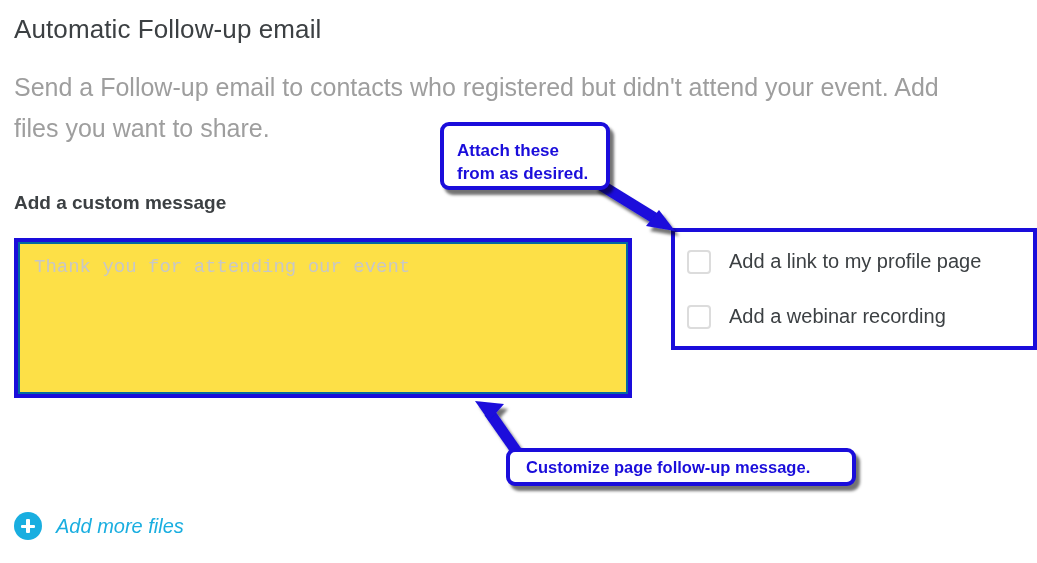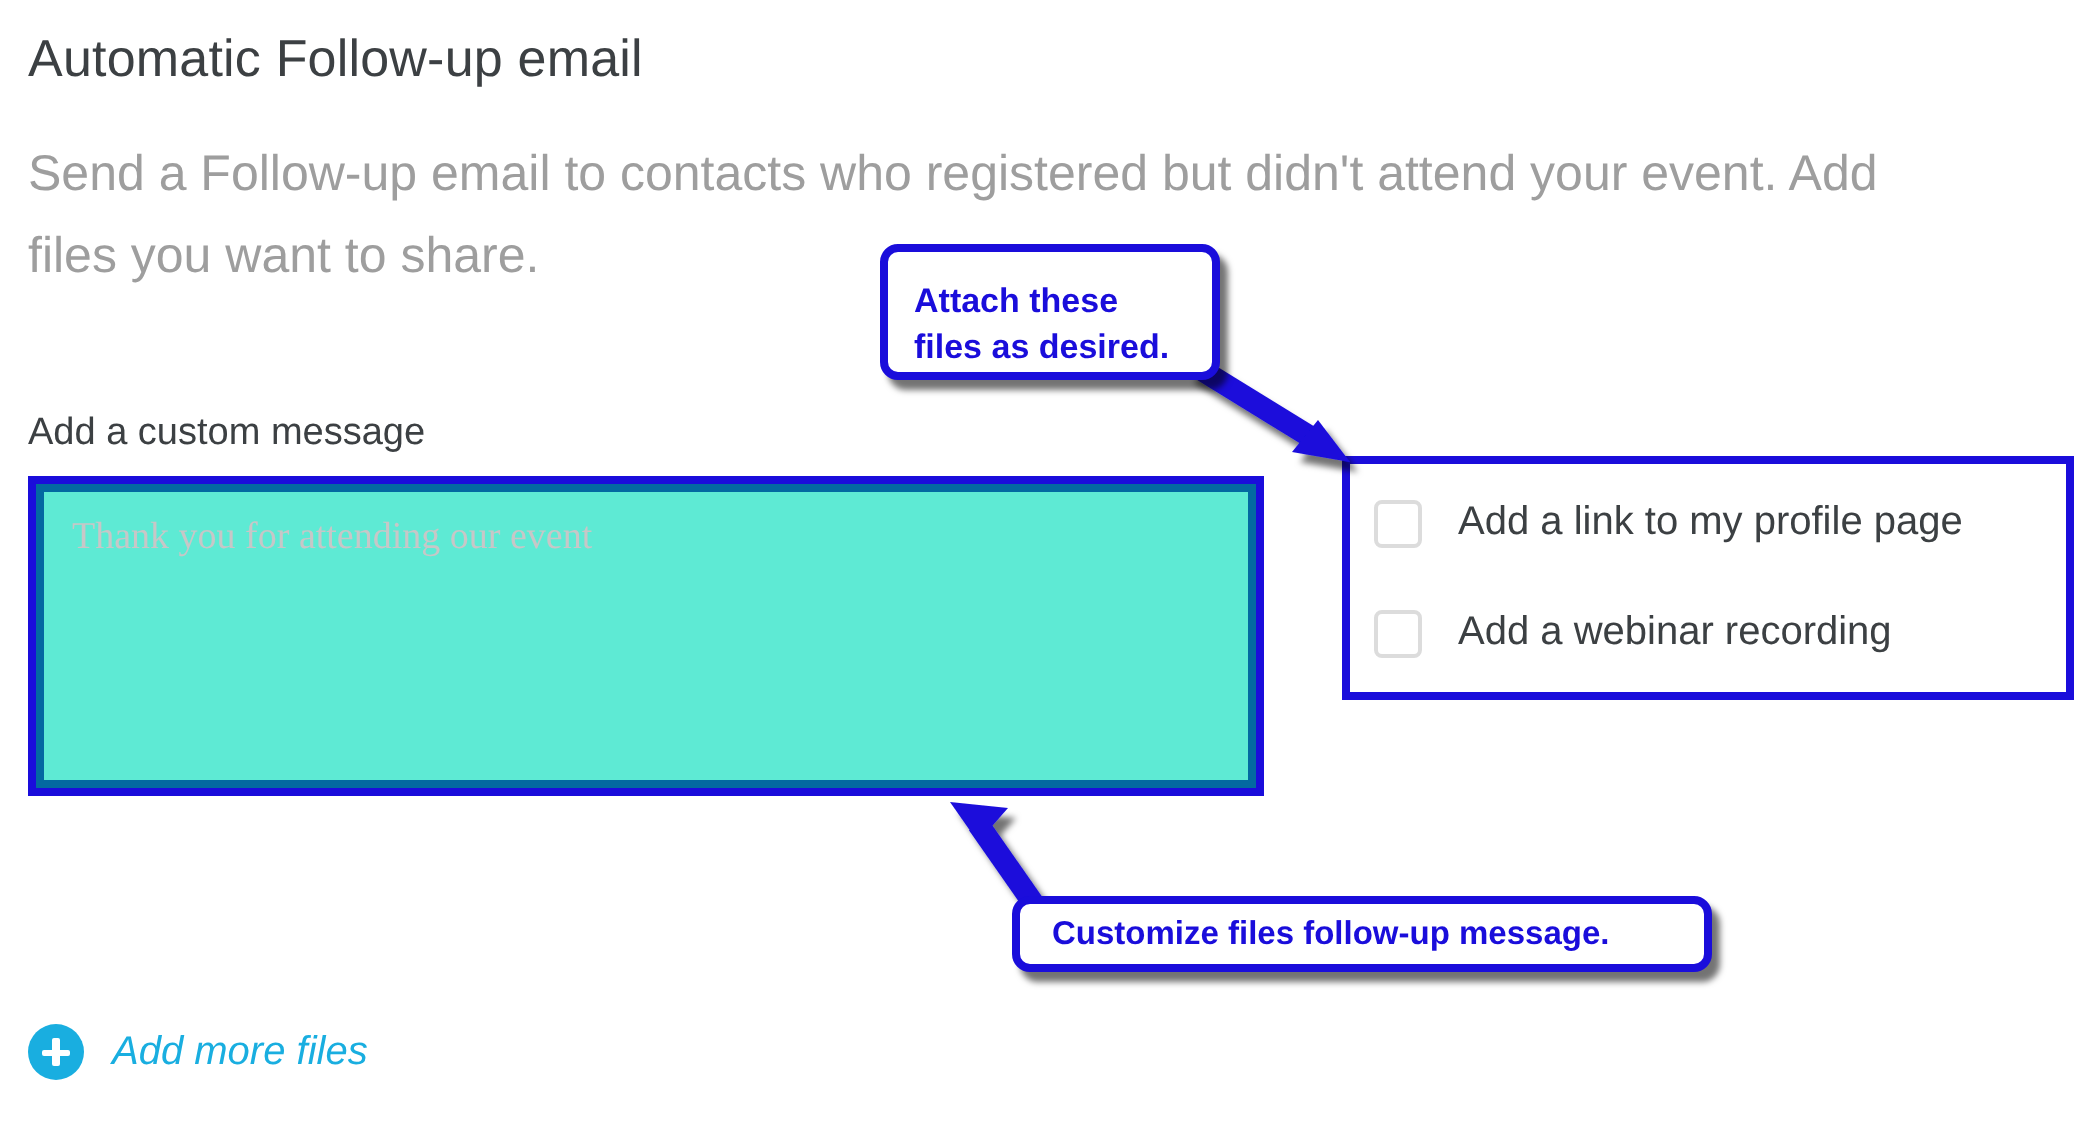--- a/index.html
+++ b/index.html
@@ -40,23 +40,22 @@
     line-height: 1.62;
     color: #9e9e9e;
     font-weight: 400;
   }
 
   
   .field-label {
     position: absolute;
     font-size: 19px;
     color: #3c4043;
-    font-weight: 400;
-    white-space: nowrap;
-    margin-top: 14px;
+    font-weight: 700;
+    white-space: nowrap;
   }
   #label-custom-message { left: 14px; top: 192px; }
   #label-file-library   { left: 14px; top: 459px; }
 
   
   .hl-rect {
     position: absolute;
     border: 4px solid #1a0ddb;
     box-sizing: border-box;
     background: transparent;
@@ -74,24 +73,24 @@
   }
 
   
   .msg-textarea {
     position: absolute;
     left: 16px;
     top: 240px;
     width: 614px;
     height: 156px;
     box-sizing: border-box;
-    border: 6px solid #0369a1;
+    border: 4px solid #0369a1;
     border-radius: 2px;
-    background: #5eead4;
-    font-family: Liberation Serif, serif;
+    background: #fde047;
+    font-family: Liberation Mono, monospace;
     font-size: 19px;
     color: #3c4043;
     padding: 12px 14px;
     resize: none;
     outline: none;
     z-index: 4;
   }
   .msg-textarea::placeholder {
     color: #c7c7c7;
     opacity: 1;
@@ -254,21 +253,21 @@
 
     <g filter="url(#annoShadow)">
       <path d="M 519 455 L 489 412" stroke="#1a0ddb" stroke-width="11" stroke-linecap="butt" fill="none"></path>
       <path d="M 475 401 L 504 404 L 489 421 Z" fill="#1a0ddb"></path>
     </g>
   </svg>
 
   <div class="callout" id="callout-attach">
     <span>
       <span>Attach these</span><br>
-      <span>files as desired.</span>
+      <span>from as desired.</span>
     </span>
   </div>
 
   <div class="callout" id="callout-customize">
-    <span>Customize files follow-up message.</span>
+    <span>Customize page follow-up message.</span>
   </div>
 
 </div>
 
 </body></html>

